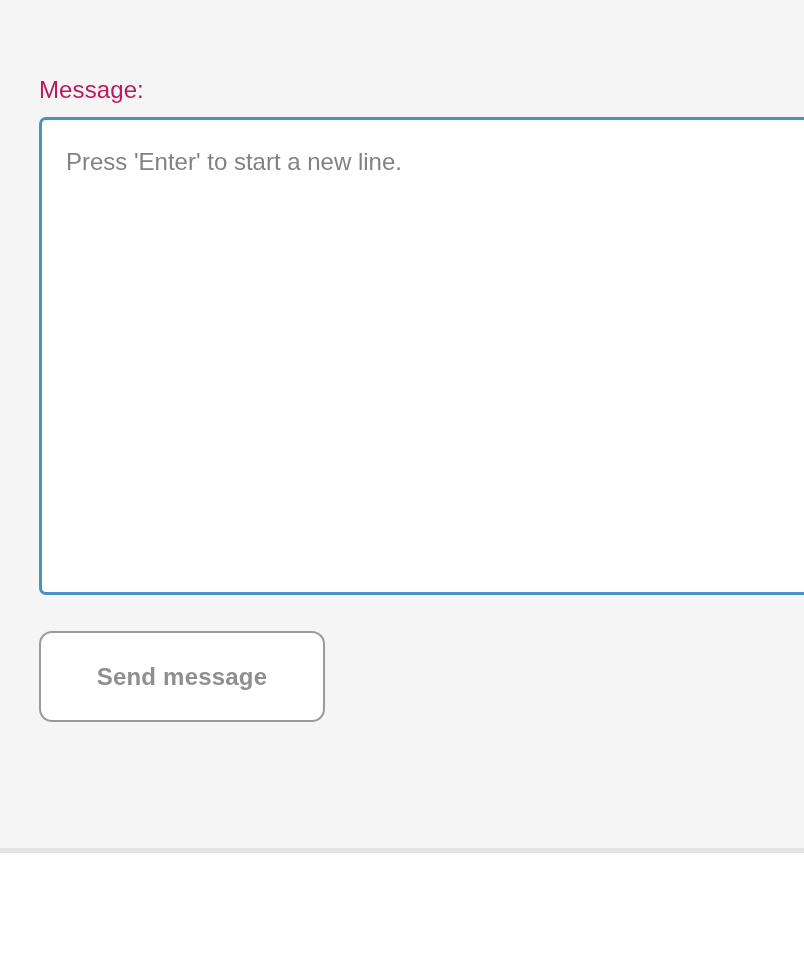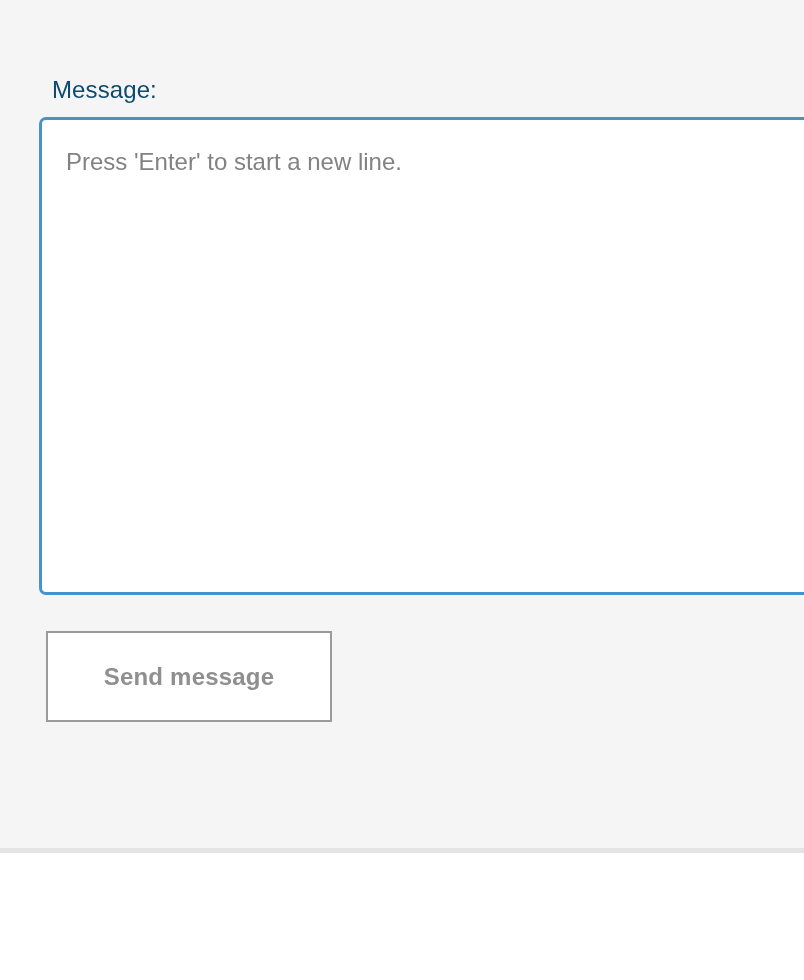--- a/index.html
+++ b/index.html
@@ -51,24 +51,23 @@
   }
 
   
   .field-label {
     position: absolute;
     left: 39px;
     top: 74px;
     font-size: 24px;
     line-height: 32px;
     font-weight: 400;
-    color: #0c4a6e;
+    color: #be185d;
     letter-spacing: 0.1px;
     white-space: nowrap;
-    margin-left: 13px;
   }
 
   
   .message-textarea {
     position: absolute;
     left: 39px;
     top: 117px;
     width: 860px;          
     height: 478px;
     box-sizing: border-box;
@@ -85,28 +84,28 @@
     overflow: hidden;
   }
   .message-textarea::placeholder {
     color: #828282;
     opacity: 1;
   }
 
   
   .send-button {
     position: absolute;
-    left: 46px;
+    left: 39px;
     top: 631px;
     width: 286px;
     height: 91px;
     box-sizing: border-box;
     background: #ffffff;
     border: 2px solid #9a9a9a;
-    border-radius: 0;
+    border-radius: 13px;
     font-family: "Liberation Sans", sans-serif;
     font-size: 24px;
     font-weight: 700;
     color: #8f8f8f;
     letter-spacing: 0.2px;
     cursor: pointer;
     padding: 8px;
   }
 </style>
 </head>

